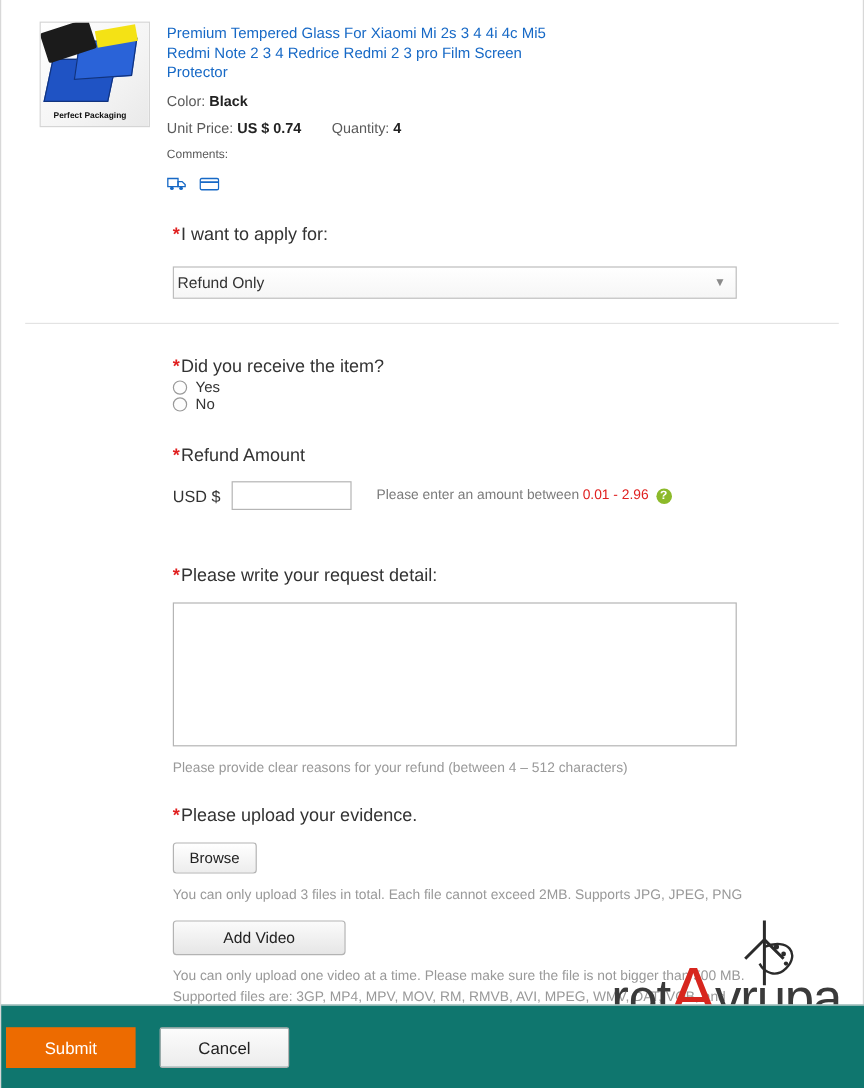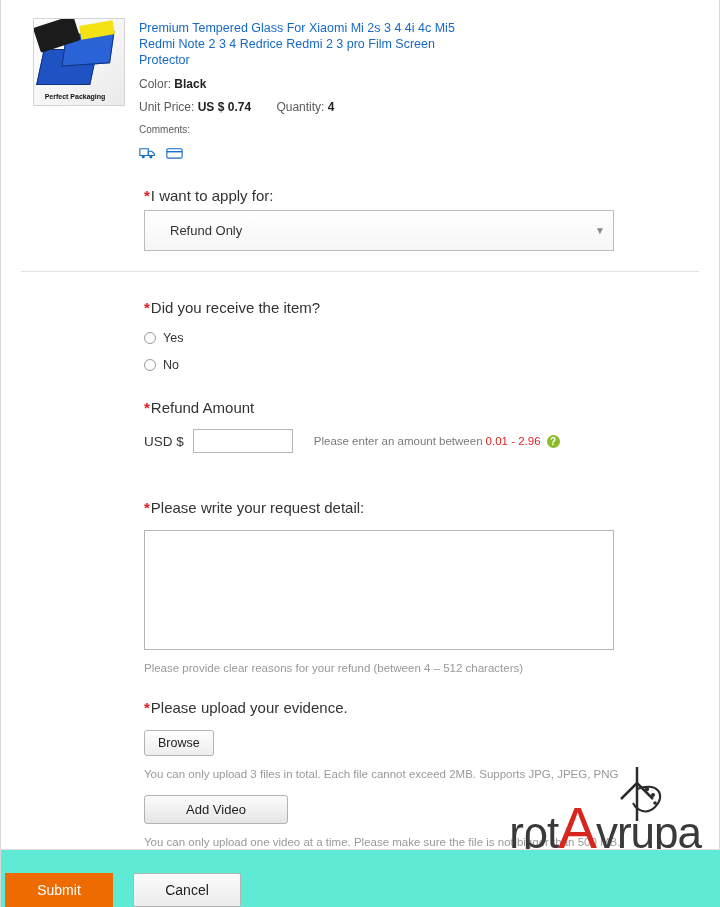--- a/index.html
+++ b/index.html
@@ -162,47 +162,46 @@
   }
   .req {
     color: #e02020;
     font-weight: bold;
     margin-right: 1px;
   }
   .apply-block {
     margin-top: 22px;
   }
   .select-wrap {
-    margin-top: 4px;
+    margin-top: 16px;
     width: 470px;
-    height: 41px;
+    height: 27px;
     border: 1px solid #bdbdbd;
     background: linear-gradient(#ffffff, #f6f6f6);
     display: flex;
     align-items: center;
-    padding: 0 8px 0 25px;
+    padding: 0 8px 0 3px;
     box-sizing: border-box;
     justify-content: space-between;
     font-size: 13px;
     color: #333;
     cursor: pointer;
   }
   .chev {
     color: #8a8a8a;
     font-size: 10px;
     line-height: 1;
   }
 
   .receive-block {
     margin-top: 26px;
   }
   .radio-line {
     display: flex;
     align-items: center;
-    margin-top: 13px;
     font-size: 12.5px;
     color: #333;
   }
   .radio-line:first-of-type {
     margin-top: 15px;
   }
   .radio {
     width: 12px;
     height: 12px;
     border-radius: 50%;
@@ -320,25 +319,25 @@
     max-width: 480px;
     line-height: 17px;
   }
 
   
   .footer {
     position: absolute;
     left: 0;
     bottom: 0;
     width: 720px;
-    height: 58px;
+    height: 70px;
     border-top: 1px solid #e0e0e0;
-    background: #5eead4;
-    display: flex;
-    align-items: flex-end;
+    background: #0f766e;
+    display: flex;
+    align-items: center;
     padding-left: 2px;
     box-sizing: border-box;
   }
   .btn-submit {
     margin-left: 2px;
     width: 108px;
     height: 34px;
     background: #ed6b00;
     color: #fff;
     font-size: 14px;

